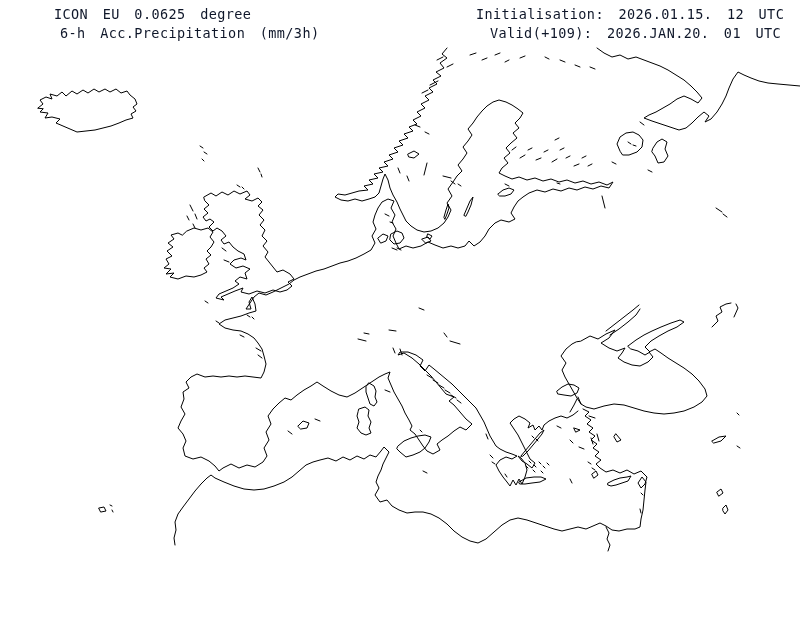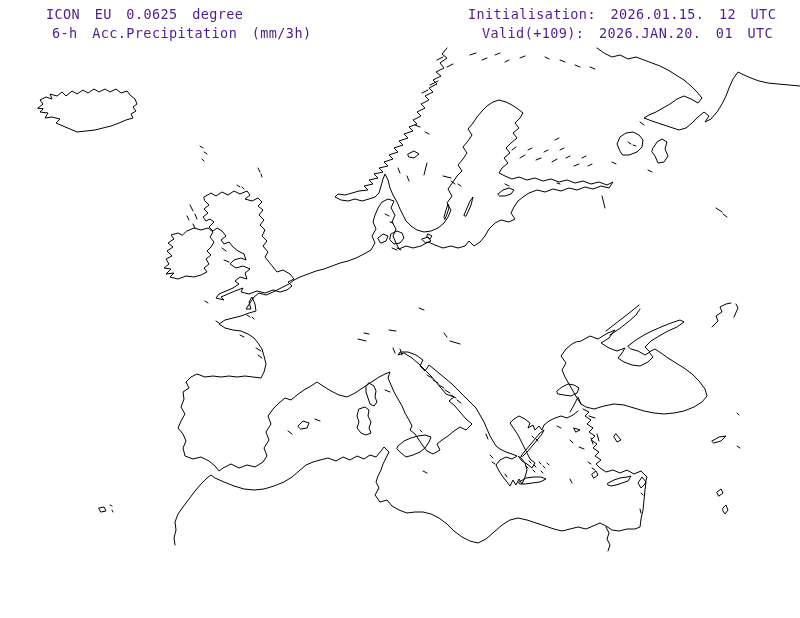--- a/index.html
+++ b/index.html
@@ -1,17 +1,17 @@
 <!DOCTYPE html>
 <html><head>
 <meta charset="utf-8">
 <style>
   html,body{margin:0;padding:0;background:#ffffff;width:800px;height:618px;overflow:hidden;}
   #frame{position:relative;width:800px;height:618px;background:#ffffff;font-family:"DejaVu Sans Mono","Liberation Mono",monospace;}
-  .hdr{position:absolute;color:#4c1d95;font-size:13.5px;line-height:15px;white-space:pre;letter-spacing:0.4px;word-spacing:0.45em;}
+  .hdr{position:absolute;color:#0f172a;font-size:13.5px;line-height:15px;white-space:pre;letter-spacing:0.4px;word-spacing:0.45em;margin-left:8px;}
   #hdr-model{left:46px;top:7px;}
   #hdr-product{left:52px;top:26px;}
   #hdr-init{left:468px;top:7px;}
   #hdr-valid{left:482px;top:26px;}
   #map-svg{position:absolute;left:0;top:0;}
   #map-svg path{fill:none;stroke-width:1;stroke-linejoin:round;stroke-linecap:round;}
 </style>
 </head>
 <body style="background: rgb(255, 255, 255);">
 

